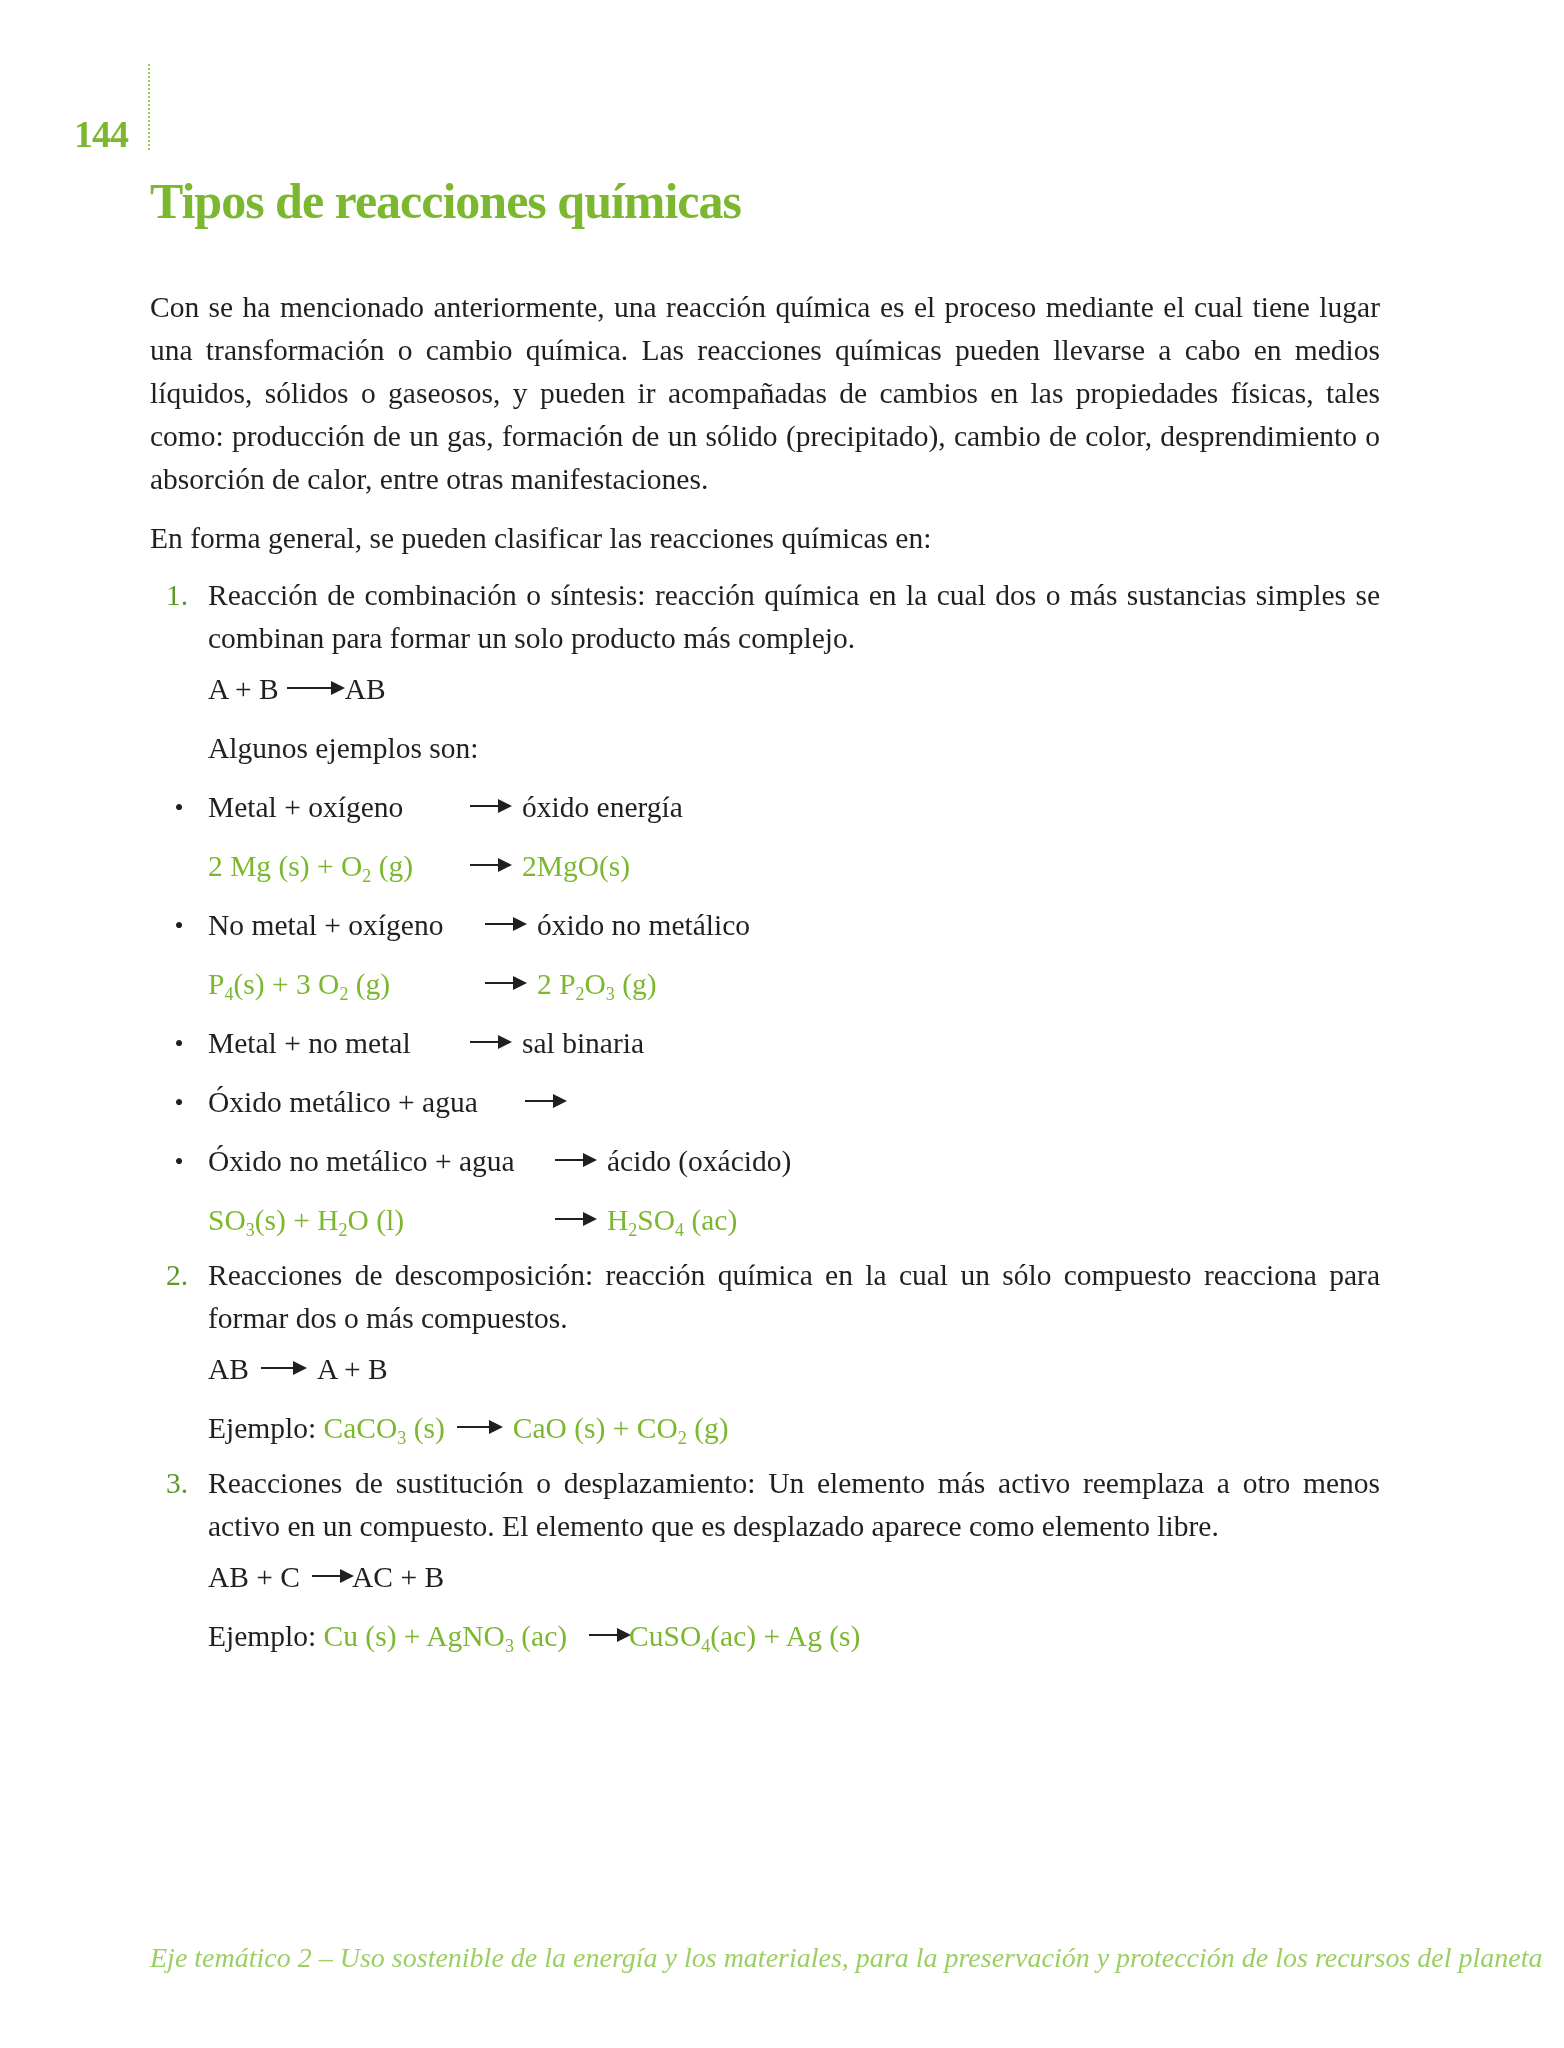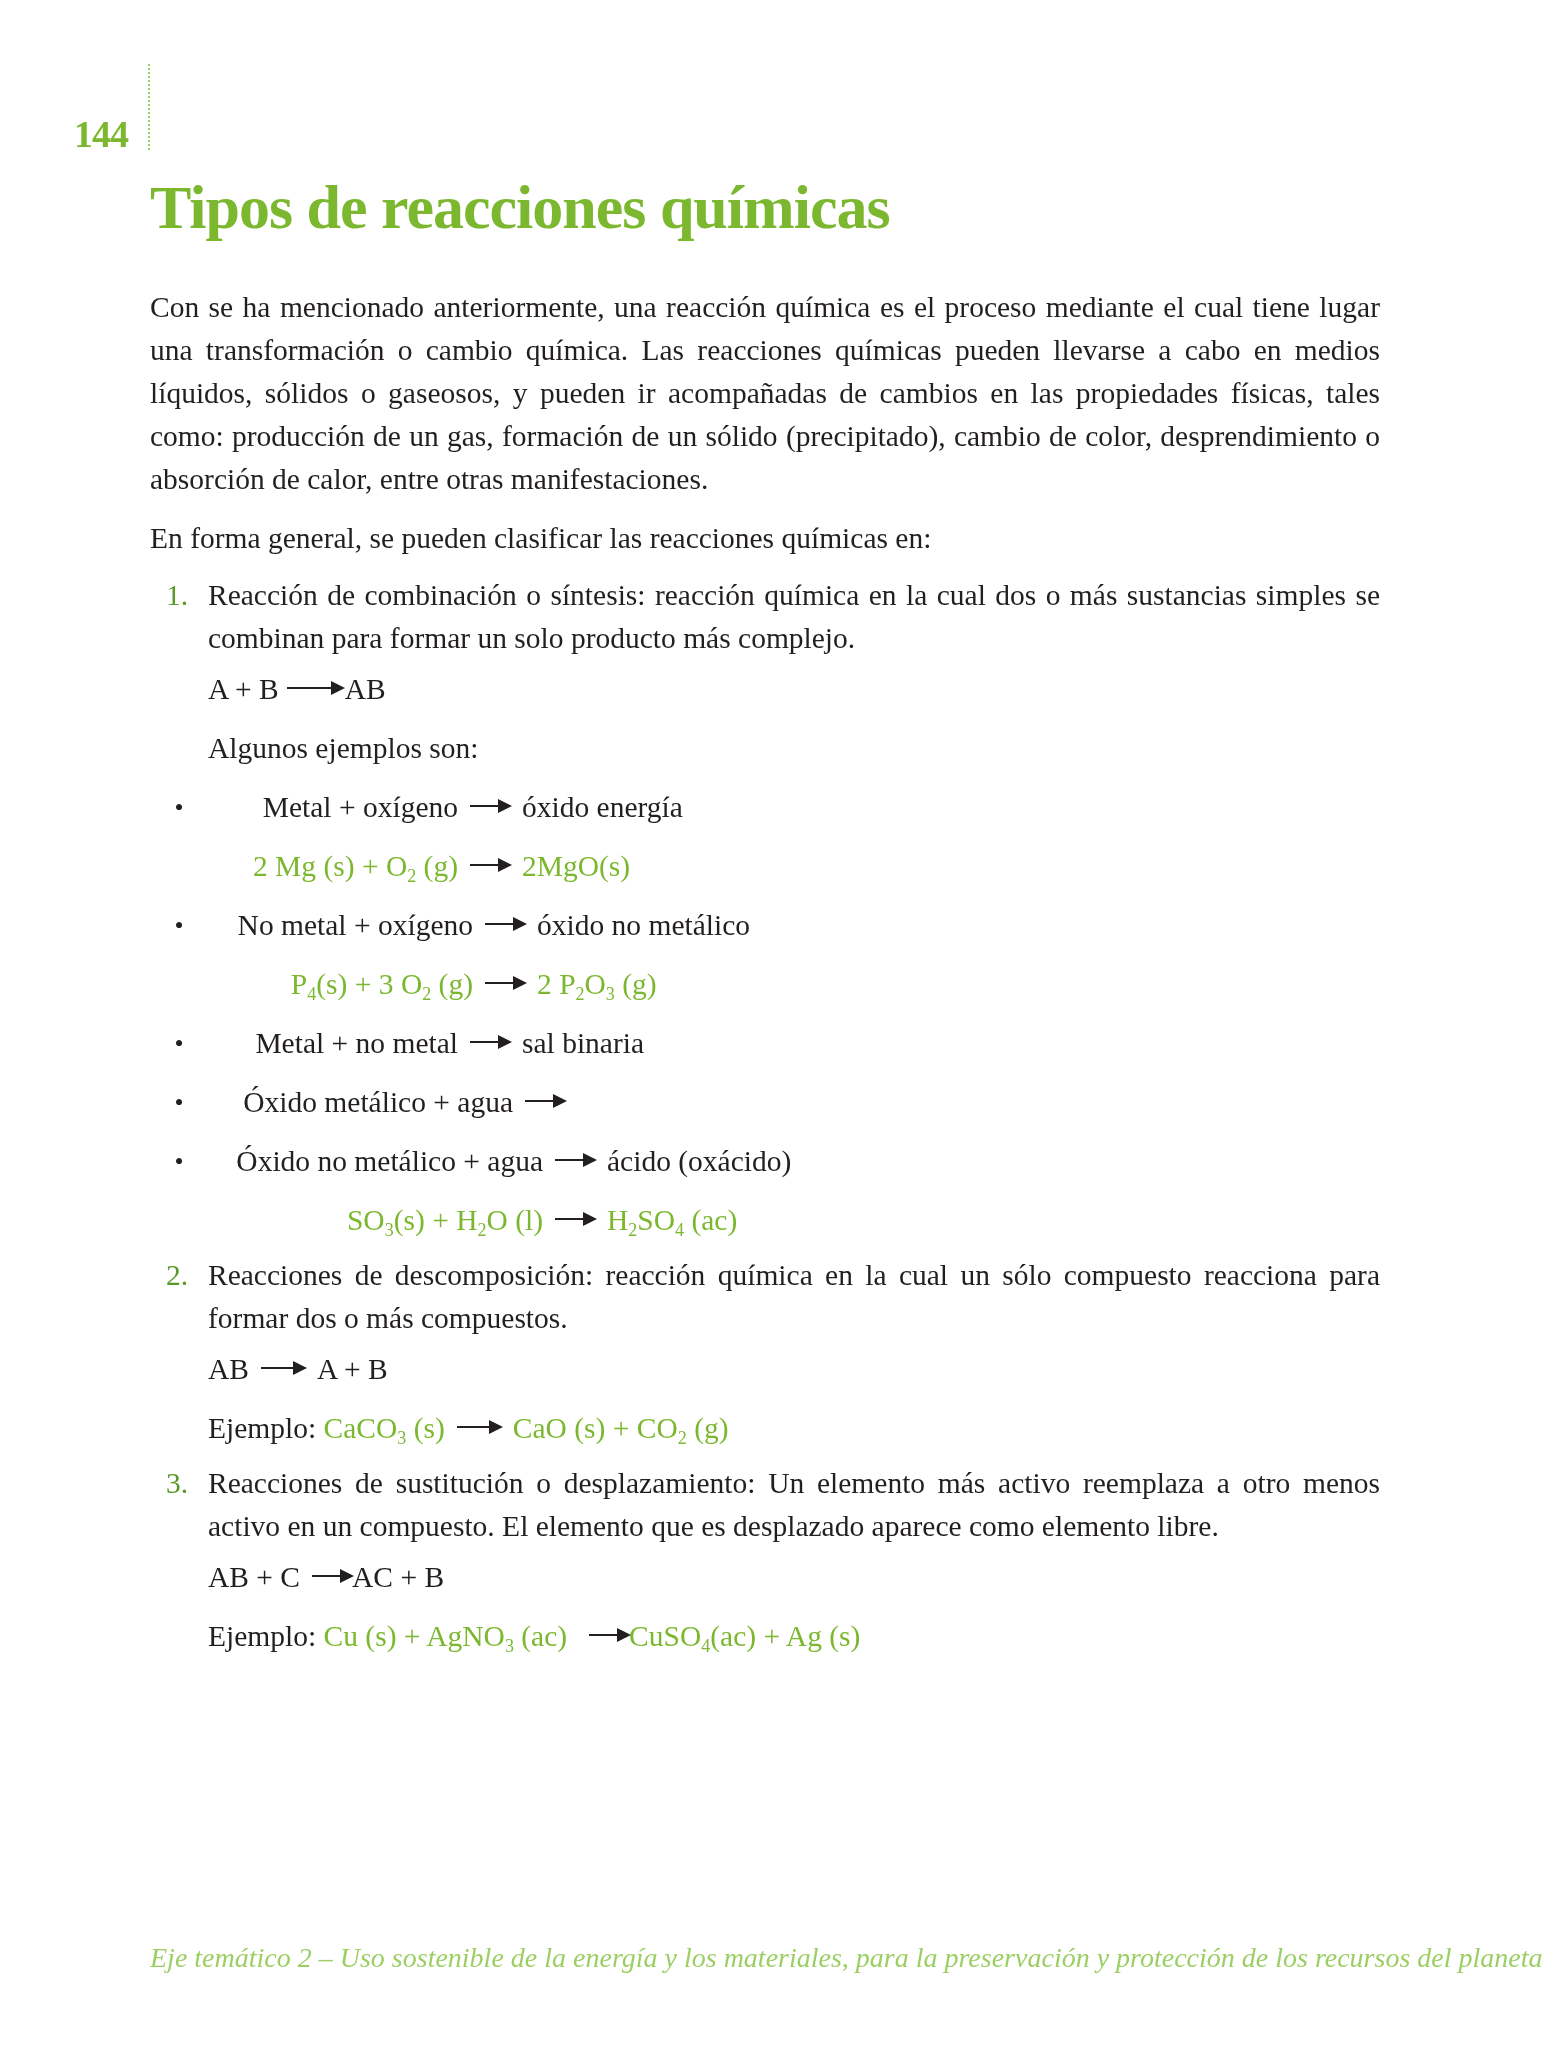--- a/index.html
+++ b/index.html
@@ -12,21 +12,21 @@
   .page-num {
     position: absolute; left: 74px; top: 112px;
     font-size: 38px; font-weight: bold; color: #7cb82f; letter-spacing: -1px;
   }
   .rule {
     position: absolute; left: 148px; top: 64px; height: 86px; width: 0;
     border-left: 2px dotted #9ccf63;
   }
   .title {
     position: absolute; left: 150px; top: 172px;
-    font-size: 62px; font-weight: bold; color: #7cb82f; letter-spacing: -1px; margin: 0;
+    font-size: 50px; font-weight: bold; color: #7cb82f; letter-spacing: -1px; margin: 0;
   }
   .content {
     position: absolute; left: 150px; top: 270px; width: 1230px;
     font-size: 29.5px; line-height: 43px;
   }
   .para { margin: 16px 0 14px 0; text-align: justify; }
   .item { display: flex; margin-top: 6px; }
   .item-num { width: 58px; color: #5a9a2a; text-align: left; padding-left: 16px; box-sizing: border-box; }
   .item-body { flex: 1; text-align: justify; }
   .indent { margin-left: 58px; }
@@ -34,21 +34,21 @@
   .bullet-line { height: 59px; display: flex; align-items: center; white-space: nowrap; }
   .bullet { width: 58px; text-align: center; padding-left: 0; box-sizing: border-box; font-size: 26px; }
   .arrow {
     display: inline-block; position: relative; width: 56px; height: 2px; background: #231f20;
     margin: 0 12px; vertical-align: middle; top: -2px;
   }
   .arrow::after {
     content: ""; position: absolute; right: -2px; top: -6px;
     border-left: 14px solid #231f20; border-top: 7px solid transparent; border-bottom: 7px solid transparent;
   }
-  .col-a { display: inline-block; text-align: right; }
+  .col-a { display: inline-block; }
   sub { font-size: 18px; vertical-align: -6px; line-height: 0; }
   .footer {
     position: absolute; left: 150px; top: 1942px;
     font-size: 28px; font-style: italic; color: #9ccf63;
   }
 </style>
 </head>
 <body>
 
 <div class="rule"></div>

